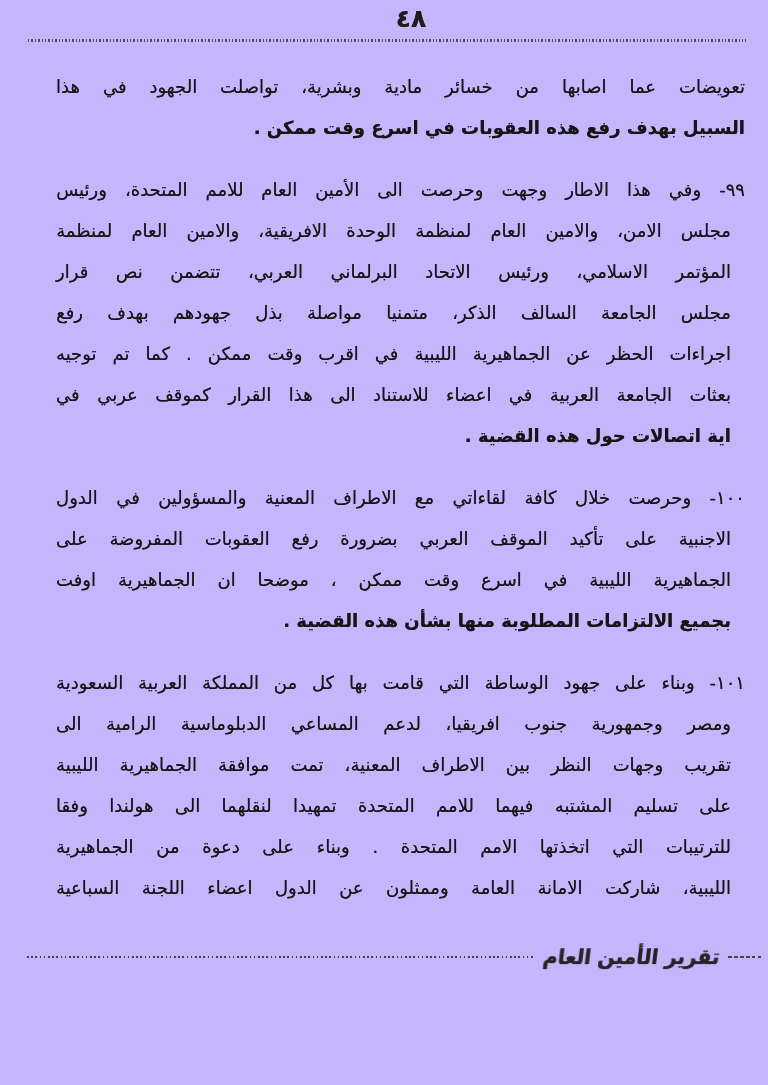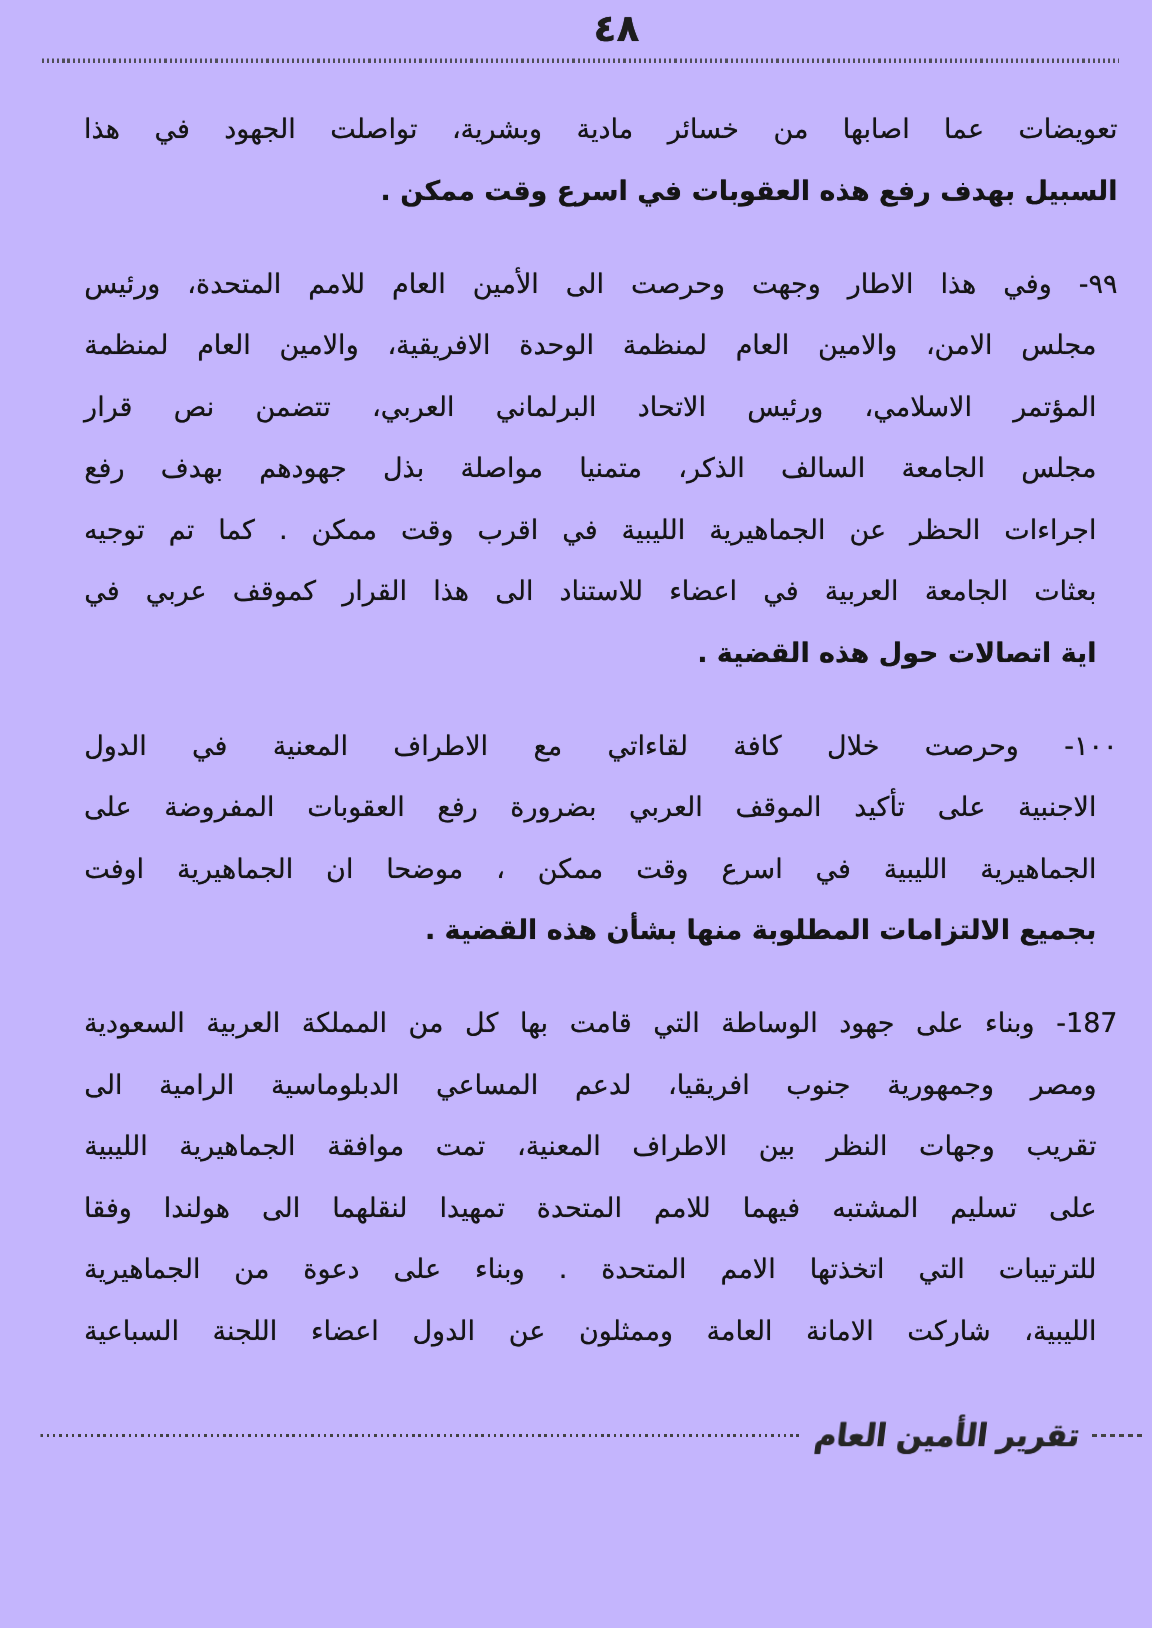--- a/index.html
+++ b/index.html
@@ -213,20 +213,21 @@
       <div class="para hang">
         <div class="line just first">
           <span>١٠٠-</span>
           <span>وحرصت</span>
           <span>خلال</span>
           <span>كافة</span>
           <span>لقاءاتي</span>
           <span>مع</span>
           <span>الاطراف</span>
           <span>المعنية</span>
+          <span>والمسؤولين</span>
           <span>في</span>
           <span>الدول</span>
         </div>
         <div class="line just">
           <span>الاجنبية</span>
           <span>على</span>
           <span>تأكيد</span>
           <span>الموقف</span>
           <span>العربي</span>
           <span>بضرورة</span>
@@ -245,21 +246,21 @@
           <span>،</span>
           <span>موضحا</span>
           <span>ان</span>
           <span>الجماهيرية</span>
           <span>اوفت</span>
         </div>
         <div class="line tail">بجميع الالتزامات المطلوبة منها بشأن هذه القضية .</div>
       </div>
       <div class="para hang">
         <div class="line just first">
-          <span>187-</span>
+          <span>١٠١-</span>
           <span>وبناء</span>
           <span>على</span>
           <span>جهود</span>
           <span>الوساطة</span>
           <span>التي</span>
           <span>قامت</span>
           <span>بها</span>
           <span>كل</span>
           <span>من</span>
           <span>المملكة</span>

